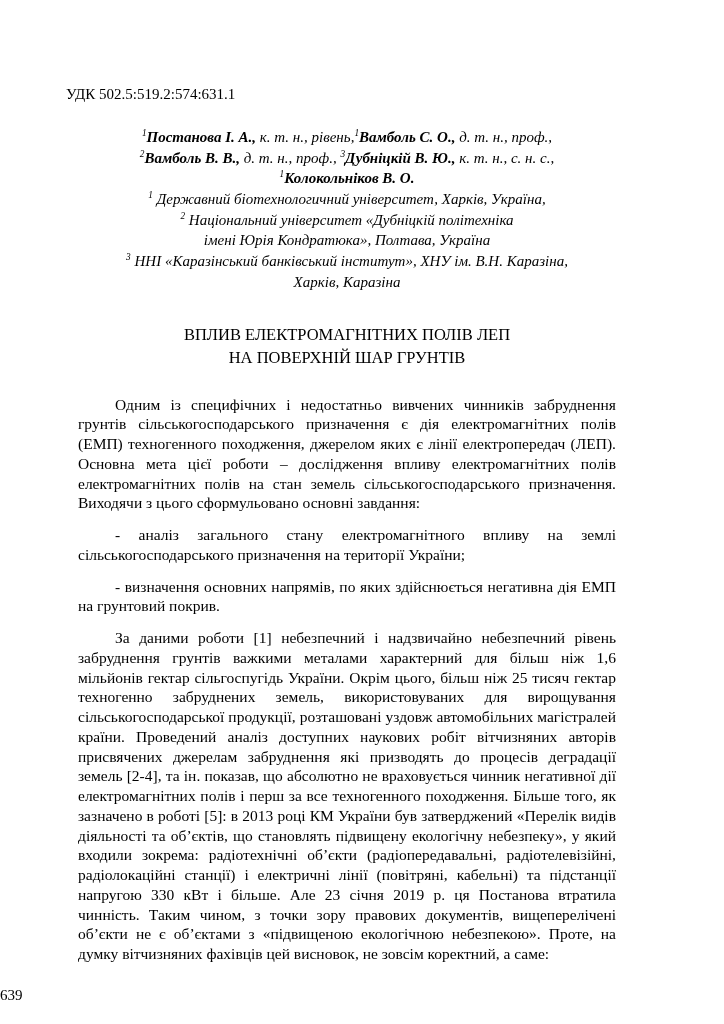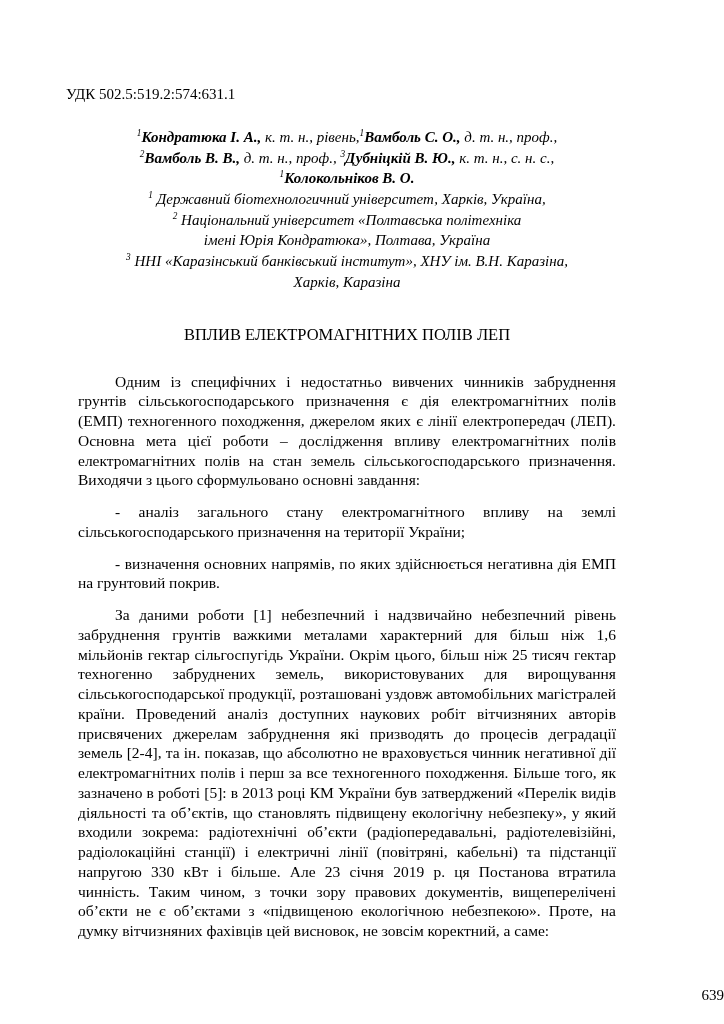--- a/index.html
+++ b/index.html
@@ -62,47 +62,48 @@
   }
   .body-text p {
     margin: 12px;
     text-indent: 37px;
   }
   .pageno {
     position: absolute;
     bottom: 20px;
     left: 0;
     right: 0;
-    text-align: right;
+    text-align: left;
     font-size: 15px;
   }
 </style>
 </head>
 <body>
 
 <div class="page">
 
   <div class="udc">УДК 502.5:519.2:574:631.1</div>
 
   <div class="authors">
-    <p><sup>1</sup><b>Кондратюка І. А.,</b><span> к. т. н., рівень,</span><sup>1</sup><b>Вамболь С. О.,</b><span> д. т. н., проф.,</span></p>
+    <p><sup>1</sup><b>Постанова І. А.,</b><span> к. т. н., рівень,</span><sup>1</sup><b>Вамболь С. О.,</b><span> д. т. н., проф.,</span></p>
     <p><sup>2</sup><b>Вамболь В. В.,</b><span> д. т. н., проф., </span><sup>3</sup><b>Дубніцкій В. Ю.,</b><span> к. т. н., с. н. с.,</span></p>
     <p><sup>1</sup><b>Колокольніков В. О.</b></p>
   </div>
 
   <div class="affils">
     <p><sup>1</sup><span> Державний біотехнологичний університет, Харків, Україна,</span></p>
-    <p><sup>2</sup><span> Національний університет «Полтавська політехніка</span></p>
+    <p><sup>2</sup><span> Національний університет «Дубніцкій політехніка</span></p>
     <p><span>імені Юрія Кондратюка», Полтава, Україна</span></p>
     <p><sup>3</sup><span> ННІ «Каразінський банківський інститут»,  ХНУ ім. В.Н. Каразіна,</span></p>
     <p><span>Харків, Каразіна</span></p>
   </div>
 
   <div class="title">
     <span>ВПЛИВ ЕЛЕКТРОМАГНІТНИХ ПОЛІВ ЛЕП</span>
+    <span>НА ПОВЕРХНІЙ ШАР ГРУНТІВ</span>
   </div>
 
   <div class="body-text">
     <p>Одним із специфічних і недостатньо вивчених чинників забруднення грунтів сільськогосподарського призначення є дія електромагнітних полів (ЕМП) техногенного походження, джерелом яких є лінії електропередач (ЛЕП). Основна мета цієї роботи – дослідження впливу електромагнітних полів електромагнітних полів на стан земель сільськогосподарського призначення. Виходячи з цього сформульовано основні завдання:</p>
     <p>- аналіз загального стану електромагнітного впливу на землі сільськогосподарського призначення на території України;</p>
     <p>- визначення основних напрямів, по яких здійснюється негативна дія ЕМП на грунтовий покрив.</p>
     <p>За даними роботи [1] небезпечний і надзвичайно небезпечний рівень забруднення грунтів важкими металами характерний для більш ніж 1,6 мільйонів гектар сільгоспугідь України. Окрім цього, більш ніж 25 тисяч гектар техногенно забруднених земель, використовуваних для вирощування сільськогосподарської продукції, розташовані уздовж автомобільних магістралей країни. Проведений аналіз доступних наукових робіт вітчизняних авторів присвячених джерелам забруднення які призводять до процесів деградації земель [2-4], та ін. показав, що абсолютно не враховується чинник негативної дії електромагнітних полів і перш за все техногенного походження. Більше того, як зазначено в роботі [5]: в 2013 році КМ України був затверджений «Перелік видів діяльності та об’єктів, що становлять підвищену екологічну небезпеку», у який входили зокрема: радіотехнічні об’єкти (радіопередавальні, радіотелевізійні, радіолокаційні станції) і електричні лінії (повітряні, кабельні) та підстанції напругою 330 кВт і більше. Але 23 січня 2019 р. ця Постанова втратила чинність. Таким чином, з точки зору правових документів, вищеперелічені об’єкти не є об’єктами з «підвищеною екологічною небезпекою». Проте, на думку вітчизняних фахівців цей висновок, не зовсім коректний, а саме:</p>
   </div>
 
   <div class="pageno">639</div>

